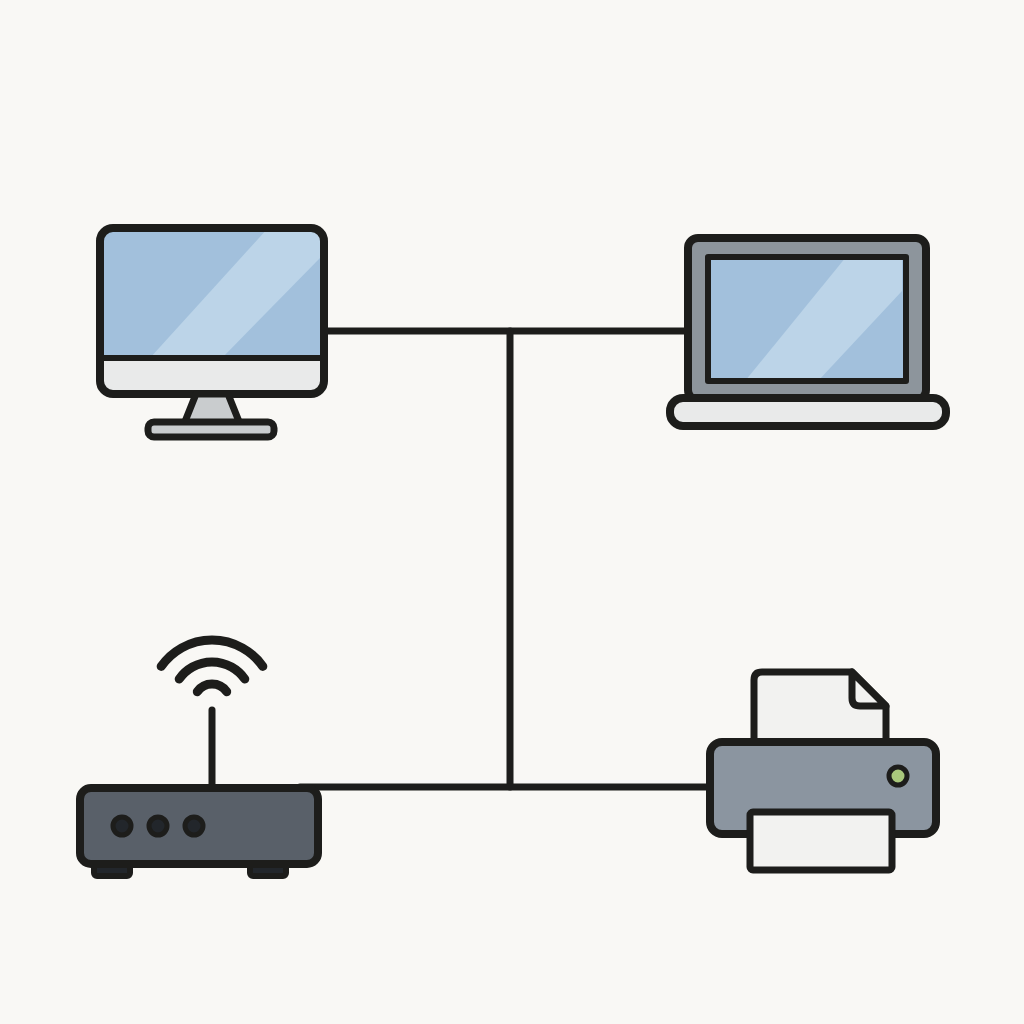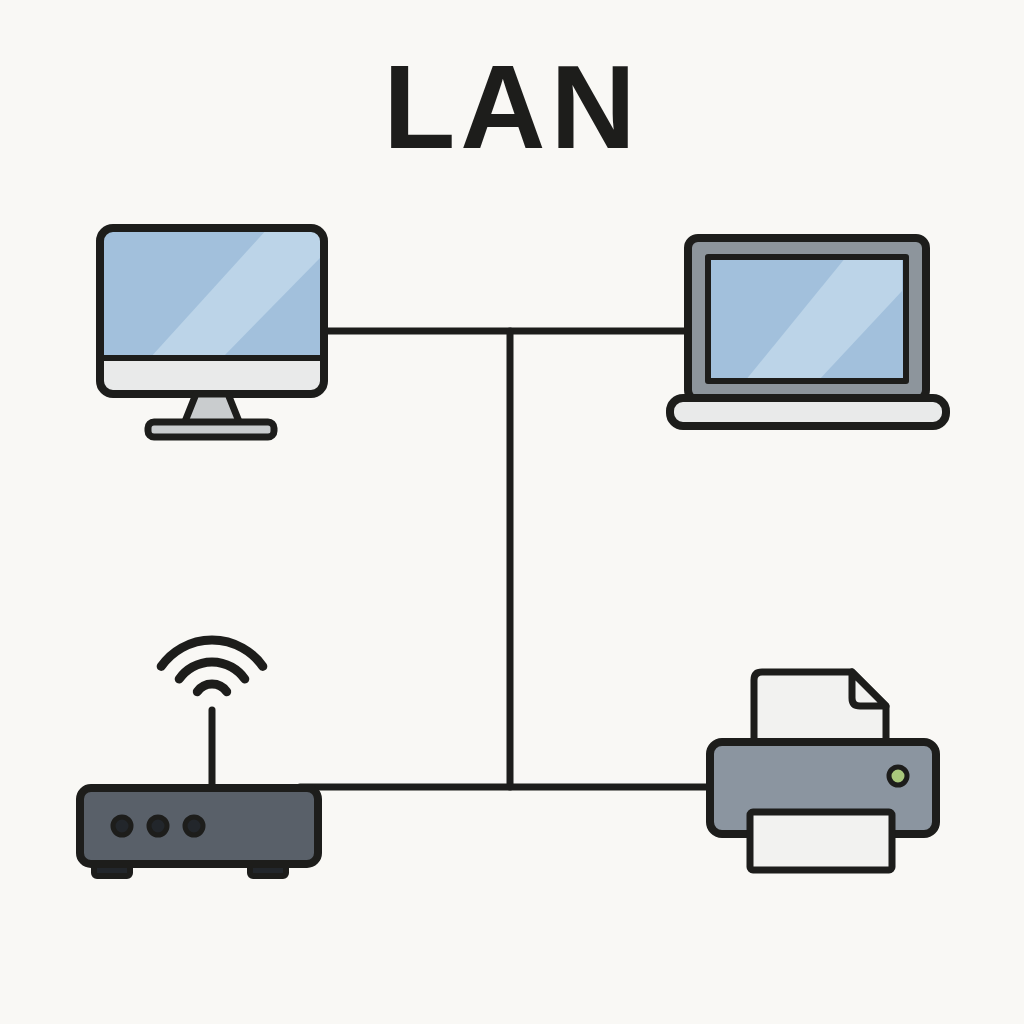--- a/index.html
+++ b/index.html
@@ -56,21 +56,20 @@
   .led-green { fill: var(--led-green); stroke: var(--ink); stroke-width: 5; }
   .wifi-arc { stroke: var(--ink); stroke-width: 9; stroke-linecap: round; fill: none; }
   .antenna { stroke: var(--ink); stroke-width: 7; stroke-linecap: round; }
   .foot { fill: var(--dot-dark); stroke: var(--ink); stroke-width: 6; stroke-linejoin: round; }
 </style>
 </head>
 <body>
 
 <div class="canvas">
 
-  <h1 class="title">LAN</h1>
 
   <svg class="topology" width="1024" height="1024" viewBox="0 0 1024 1024">
 
     <defs>
       <clipPath id="monitorClip">
         <rect x="100" y="228" width="224" height="166" rx="13"></rect>
       </clipPath>
       <clipPath id="laptopScreenClip">
         <rect x="708" y="257" width="198" height="124"></rect>
       </clipPath>

